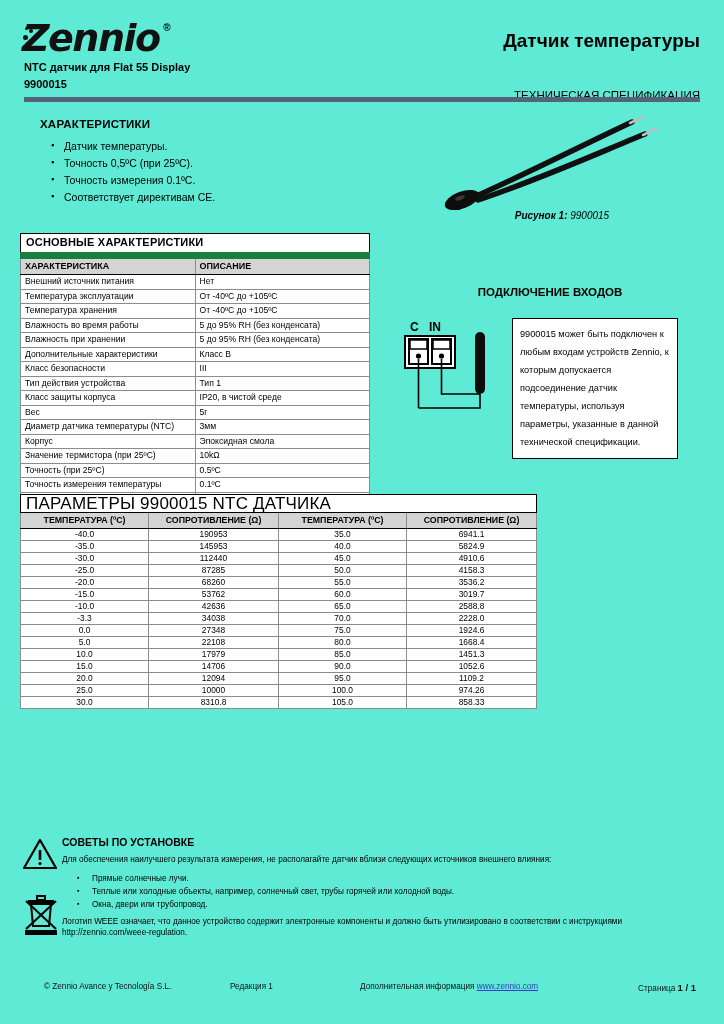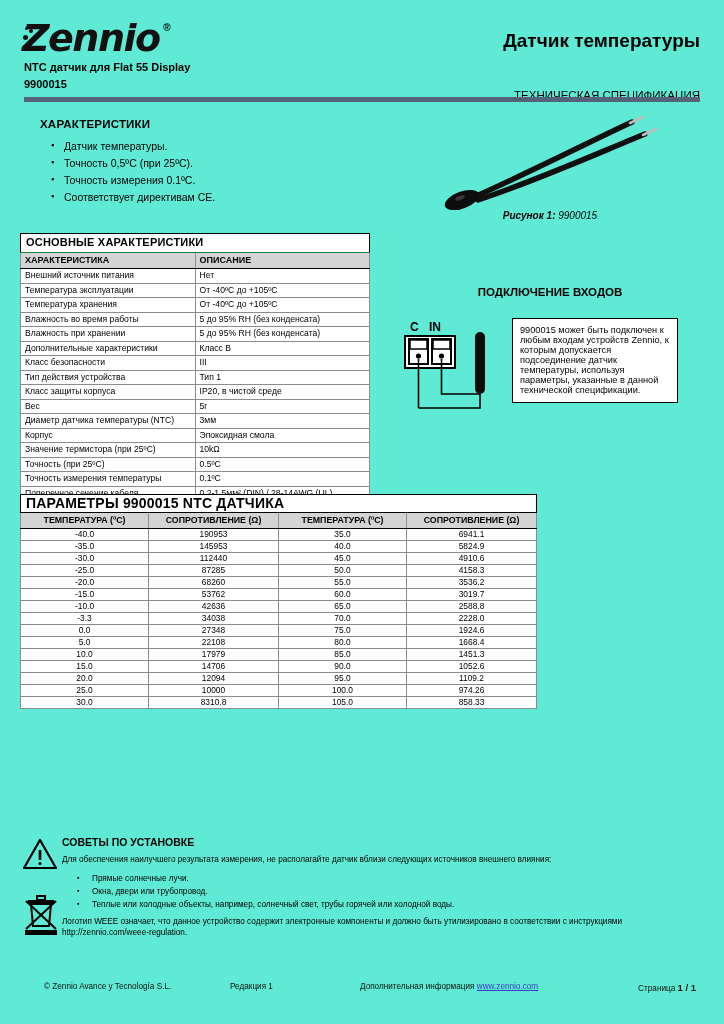--- a/index.html
+++ b/index.html
@@ -145,21 +145,21 @@
   
   .figure-area {
     position: absolute;
     left: 400px;
     top: 110px;
     width: 300px;
     height: 115px;
   }
   .figure-cap {
     position: absolute;
-    left: 0;
+    left: 12px;
     top: 100px;
     width: 300px;
     text-align: center;
     font-size: 10px;
     font-style: italic;
   }
   .figure-cap b { font-weight: bold; }
 
   
   table {
@@ -179,21 +179,21 @@
     padding: 1px 4px;
     font-size: 8.6px;
     line-height: 11.5px;
     text-align: left;
     vertical-align: middle;
     color: #000;
   }
   .spec-table tr.title-row td {
     background: #ffffff;
     border: none;
-    border-bottom: 1px solid #15803d;
+    border-bottom: 7px solid #15803d;
     font-size: 11px;
     font-weight: bold;
     padding: 3px 5px;
     letter-spacing: 0.2px;
   }
   .spec-table tr.head-row th {
     background: #d4d4d4;
     font-weight: bold;
     font-size: 9px;
     padding: 2px 4px;
@@ -221,21 +221,21 @@
   }
   .conn-box {
     position: absolute;
     left: 512px;
     top: 318px;
     width: 166px;
     min-height: 82px;
     border: 1px solid #000;
     padding: 6px 7px 7px 7px;
     font-size: 9.2px;
-    line-height: 10px;
+    line-height: 18px;
     background: #fff;
     box-sizing: border-box;
   }
 
   
   .ntc-table {
     position: absolute;
     left: 20px;
     top: 494px;
     width: 516px;
@@ -247,22 +247,22 @@
     font-size: 8.4px;
     line-height: 11px;
     padding: 0px 3px;
     text-align: center;
     color: #000;
   }
   .ntc-table tr.title-row td {
     border: none;
     border-bottom: 1px solid #000;
     text-align: left;
-    font-size: 14px;
-    font-weight: bold;
+    font-size: 17px;
+    font-weight: normal;
     padding: 3px 5px;
     letter-spacing: 0.2px;
   }
   .ntc-table tr.head-row th {
     background: #d4d4d4;
     font-weight: bold;
     font-size: 8.8px;
     padding: 2px 3px;
     border-top: 1px solid #000;
     border-bottom: 1px solid #000;
@@ -648,22 +648,22 @@
       <path d="M32 9 L2 37" stroke="#000" stroke-width="2"></path>
 
       <rect x="1" y="38" width="32" height="5" fill="#000"></rect>
     </svg>
 
     <h3>СОВЕТЫ ПО УСТАНОВКЕ</h3>
     <div class="tips-lead">Для обеспечения наилучшего результата измерения, не располагайте датчик вблизи следующих источников внешнего влияния:</div>
 
     <ul>
       <li>Прямые солнечные лучи.</li>
+      <li>Теплые или холодные объекты, например, солнечный свет, трубы горячей или холодной воды.</li>
       <li>Окна, двери или трубопровод.</li>
-      <li>Теплые или холодные объекты, например, солнечный свет, трубы горячей или холодной воды.</li>
     </ul>
 
     <div class="weee-note">Логотип WEEE означает, что данное устройство содержит электронные компоненты и должно быть утилизировано в соответствии с инструкциями http://zennio.com/weee-regulation.</div>
   </div>
 
   <div class="footer">
     <span class="f-copy">© Zennio Avance y Tecnología S.L.</span>
     <span class="f-rev">Редакция 1</span>
     <span class="f-info">
       <span>Дополнительная информация </span><a href="#">www.zennio.com</a>

